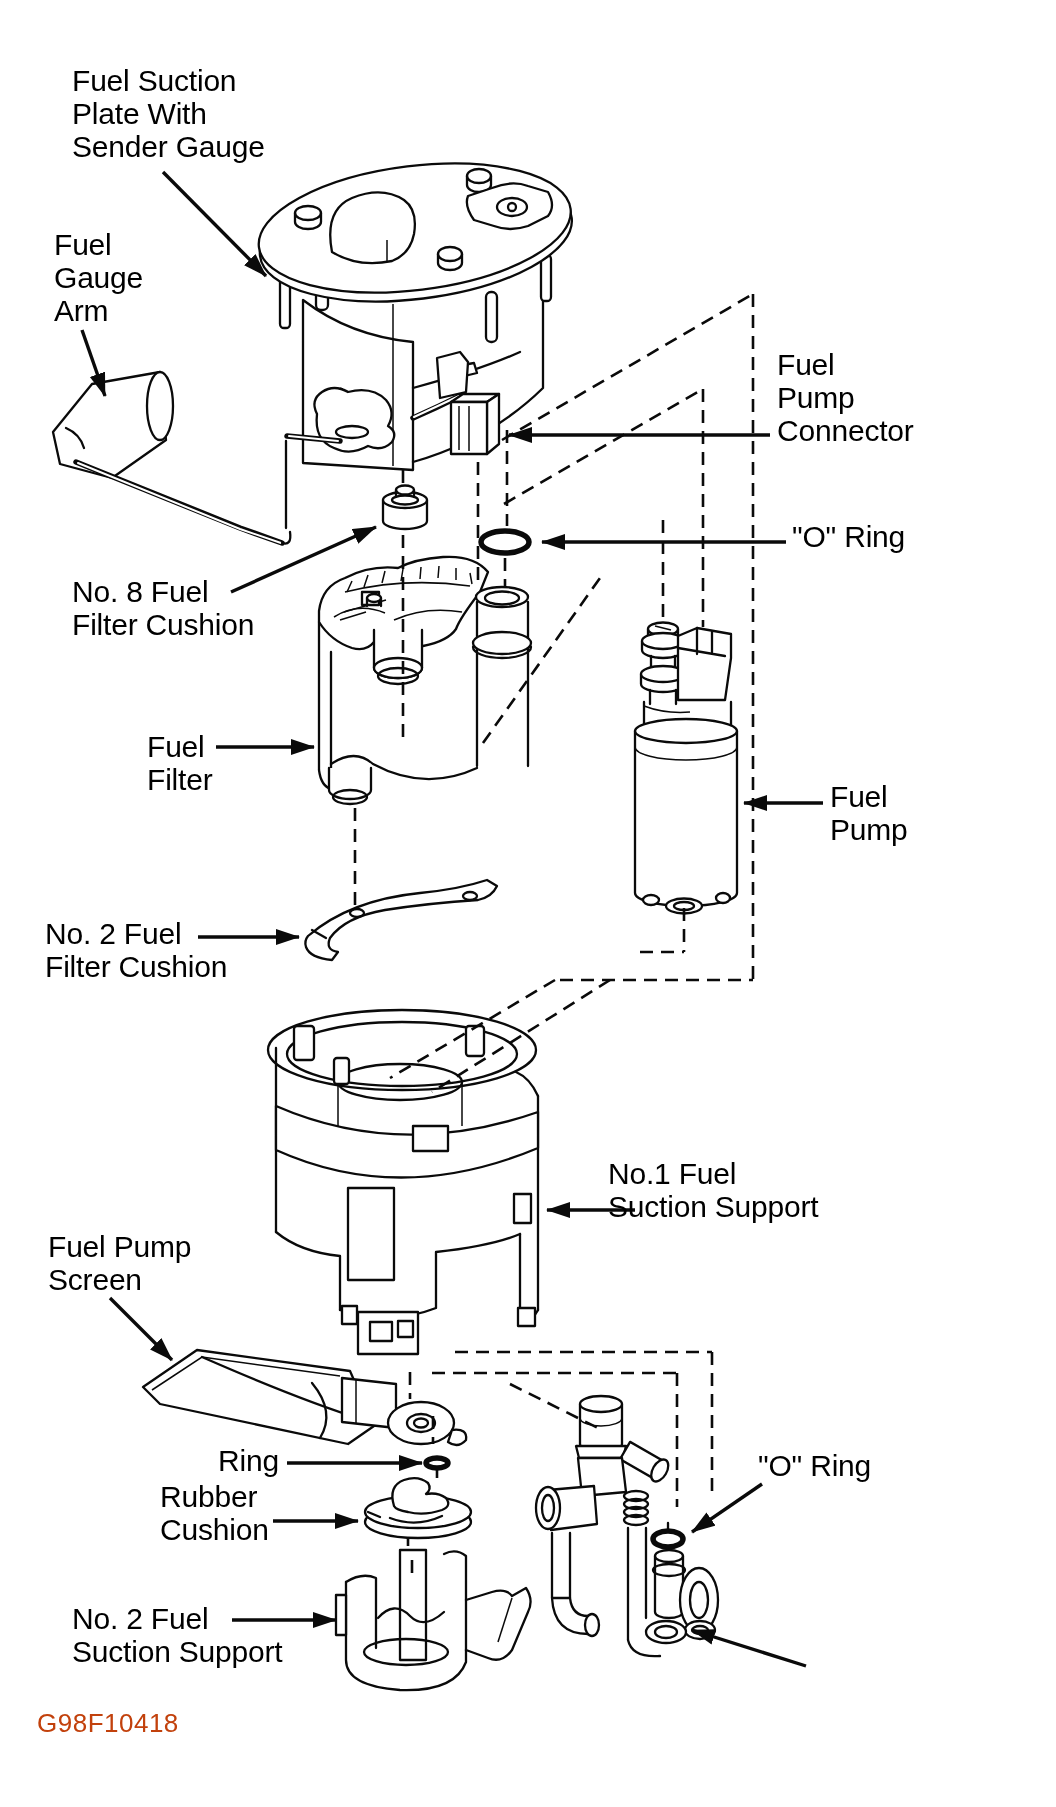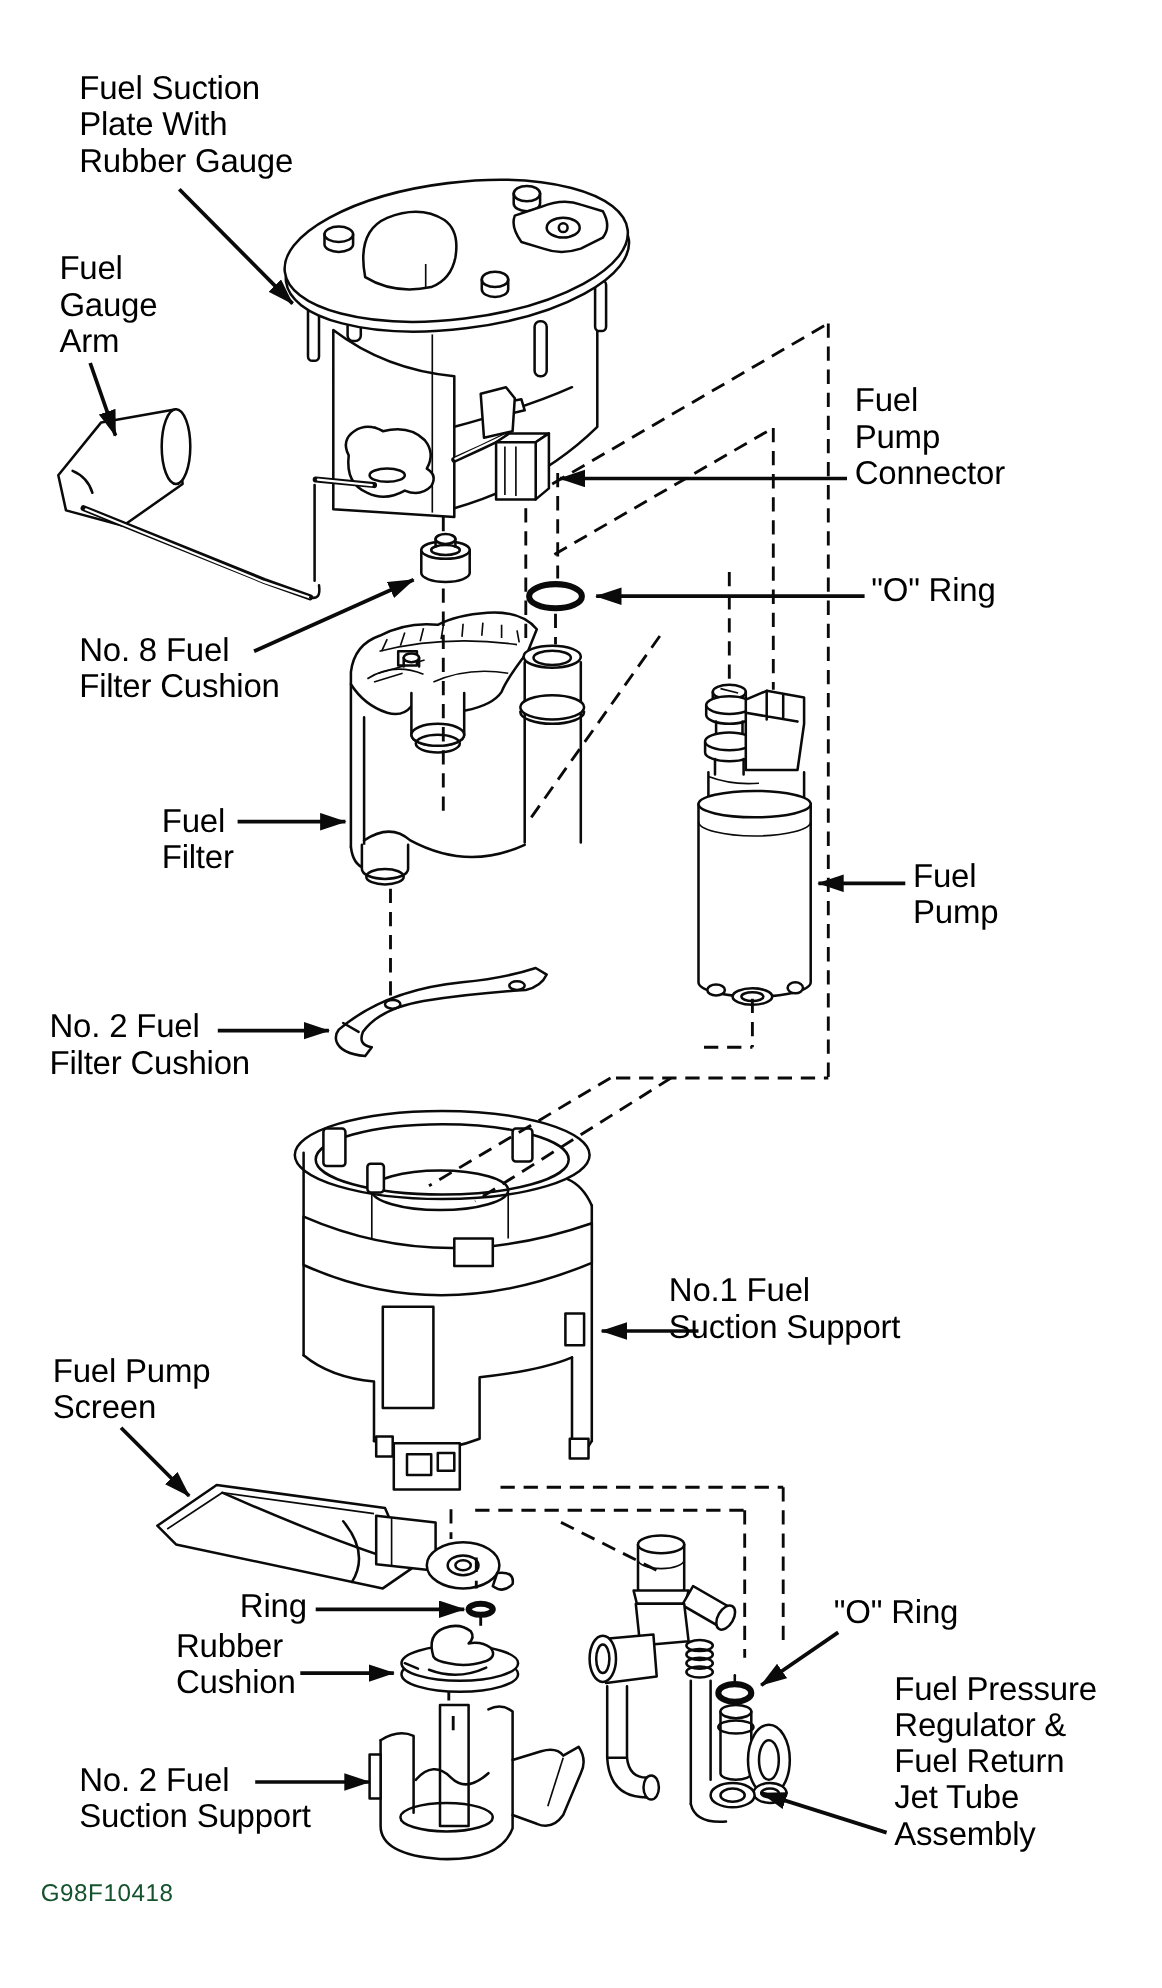--- a/index.html
+++ b/index.html
@@ -5,21 +5,21 @@
   html,body{margin:0;padding:0;background:#fff;}
   .canvas{
     position:relative;width:1056px;height:1807px;background:#fff;overflow:hidden;
     font-family:"Liberation Sans", sans-serif;
   }
   .canvas svg{position:absolute;left:0;top:0;}
   .lbl{
     position:absolute;color:#000;font-size:30px;line-height:33px;
     white-space:pre-line;letter-spacing:-0.2px;
   }
-  .figcode{position:absolute;color:#14532d;font-size:22px;letter-spacing:0.5px;}
+  .figcode{position:absolute;color:#c2410c;font-size:26px;letter-spacing:0.5px;}
   .p{fill:#fff;stroke:#0a0a0a;stroke-width:2.3;stroke-linejoin:round;stroke-linecap:round;}
   .pn{fill:none;stroke:#0a0a0a;stroke-width:2.3;stroke-linejoin:round;stroke-linecap:round;}
   .thin{fill:none;stroke:#0a0a0a;stroke-width:1.5;}
   .dash{fill:none;stroke:#0a0a0a;stroke-width:2.6;stroke-dasharray:13 8;}
   .lead{fill:none;stroke:#0a0a0a;stroke-width:3.4;}
   .oring{fill:none;stroke:#0a0a0a;stroke-width:5.5;}
   .wire{fill:none;stroke:#0a0a0a;stroke-width:5.5;stroke-linecap:round;}
   .wirein{fill:none;stroke:#fff;stroke-width:2;stroke-linecap:round;}
   .teeth{fill:#fff;stroke:#0a0a0a;stroke-width:3;stroke-dasharray:3 3;}
 </style>
@@ -301,21 +301,21 @@
     <path class="lead" marker-end="url(#ah)" d="M287,1463 L422,1463"></path>
     <path class="lead" marker-end="url(#ah)" d="M762,1484 L692,1532"></path>
     <path class="lead" marker-end="url(#ah)" d="M273,1521 L358,1521"></path>
     <path class="lead" marker-end="url(#ah)" d="M806,1666 L692,1630"></path>
     <path class="lead" marker-end="url(#ah)" d="M232,1620 L336,1620"></path>
   </g>
 </svg>
 
 <div class="lbl" style="left:72px;top:64px">Fuel Suction
 Plate With
-Rubber Gauge</div>
+Sender Gauge</div>
 <div class="lbl" style="left:54px;top:228px">Fuel
 Gauge
 Arm</div>
 <div class="lbl" style="left:777px;top:348px">Fuel
 Pump
 Connector</div>
 <div class="lbl" style="left:792px;top:520px">"O" Ring</div>
 <div class="lbl" style="left:72px;top:575px">No. 8 Fuel
 Filter Cushion</div>
 <div class="lbl" style="left:147px;top:730px">Fuel
@@ -325,23 +325,18 @@
 <div class="lbl" style="left:45px;top:917px">No. 2 Fuel
 Filter Cushion</div>
 <div class="lbl" style="left:608px;top:1157px">No.1 Fuel
 Suction Support</div>
 <div class="lbl" style="left:48px;top:1230px">Fuel Pump
 Screen</div>
 <div class="lbl" style="left:218px;top:1444px">Ring</div>
 <div class="lbl" style="left:758px;top:1449px">"O" Ring</div>
 <div class="lbl" style="left:160px;top:1480px">Rubber
 Cushion</div>
-<div class="lbl" style="left:813px;top:1519px">Fuel Pressure
-Regulator &amp;
-Fuel Return
-Jet Tube
-Assembly</div>
 <div class="lbl" style="left:72px;top:1602px">No. 2 Fuel
 Suction Support</div>
 
 <div class="figcode" style="left:37px;top:1708px">G98F10418</div>
 
 </div>
 
 </body></html>

